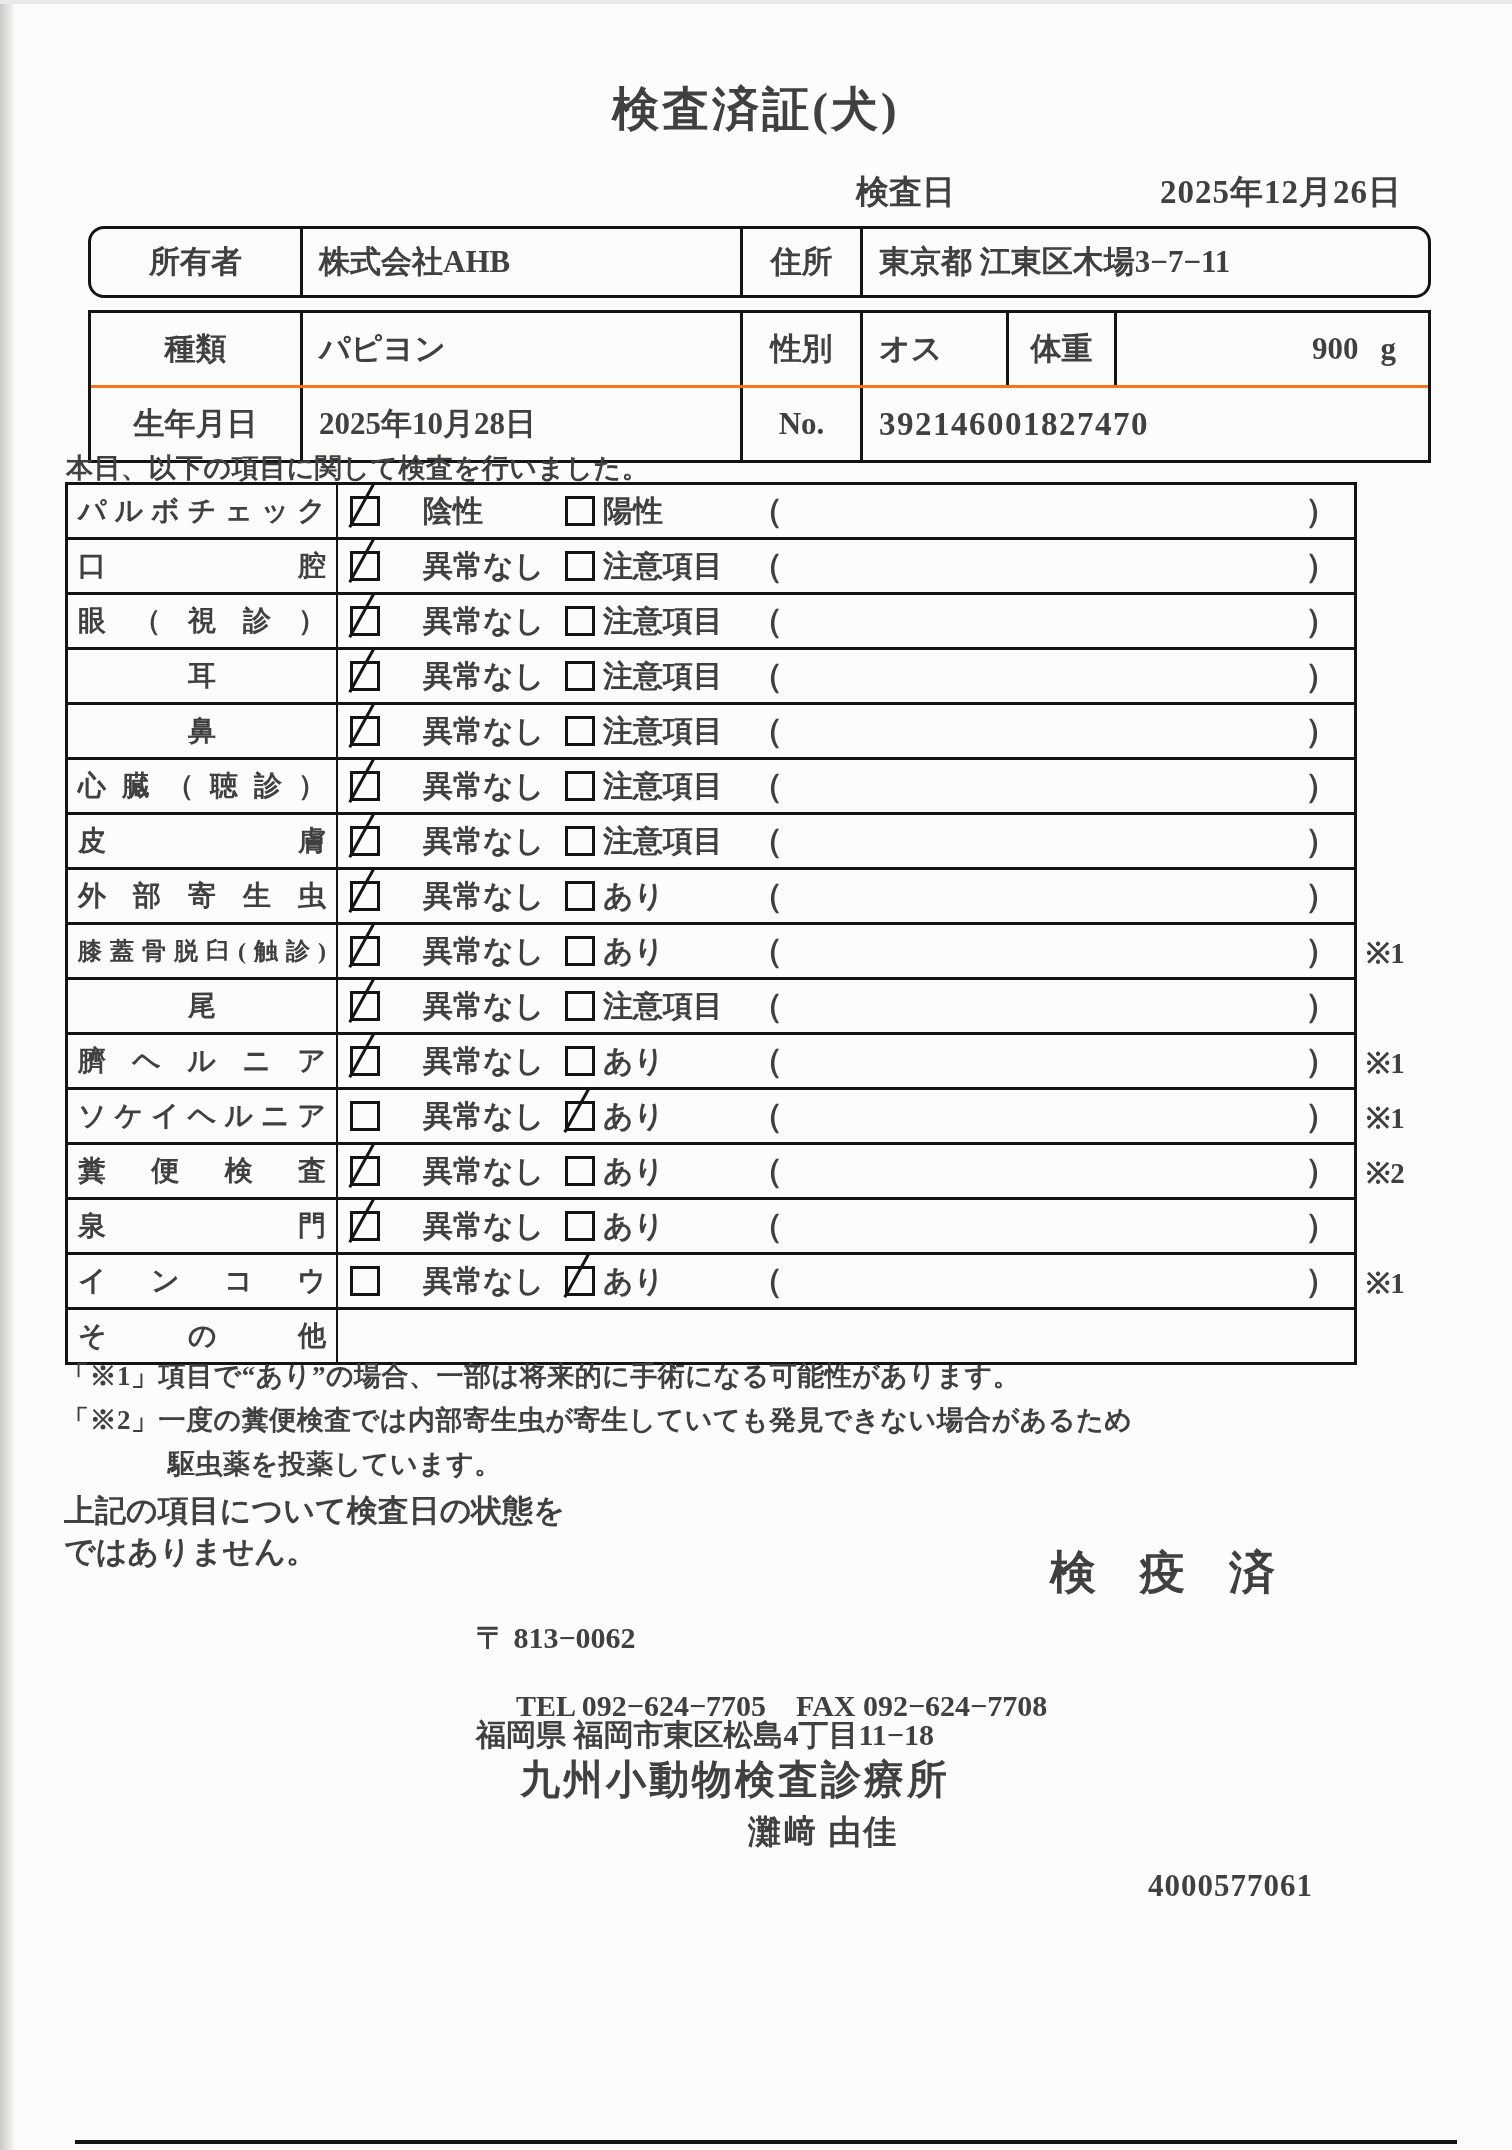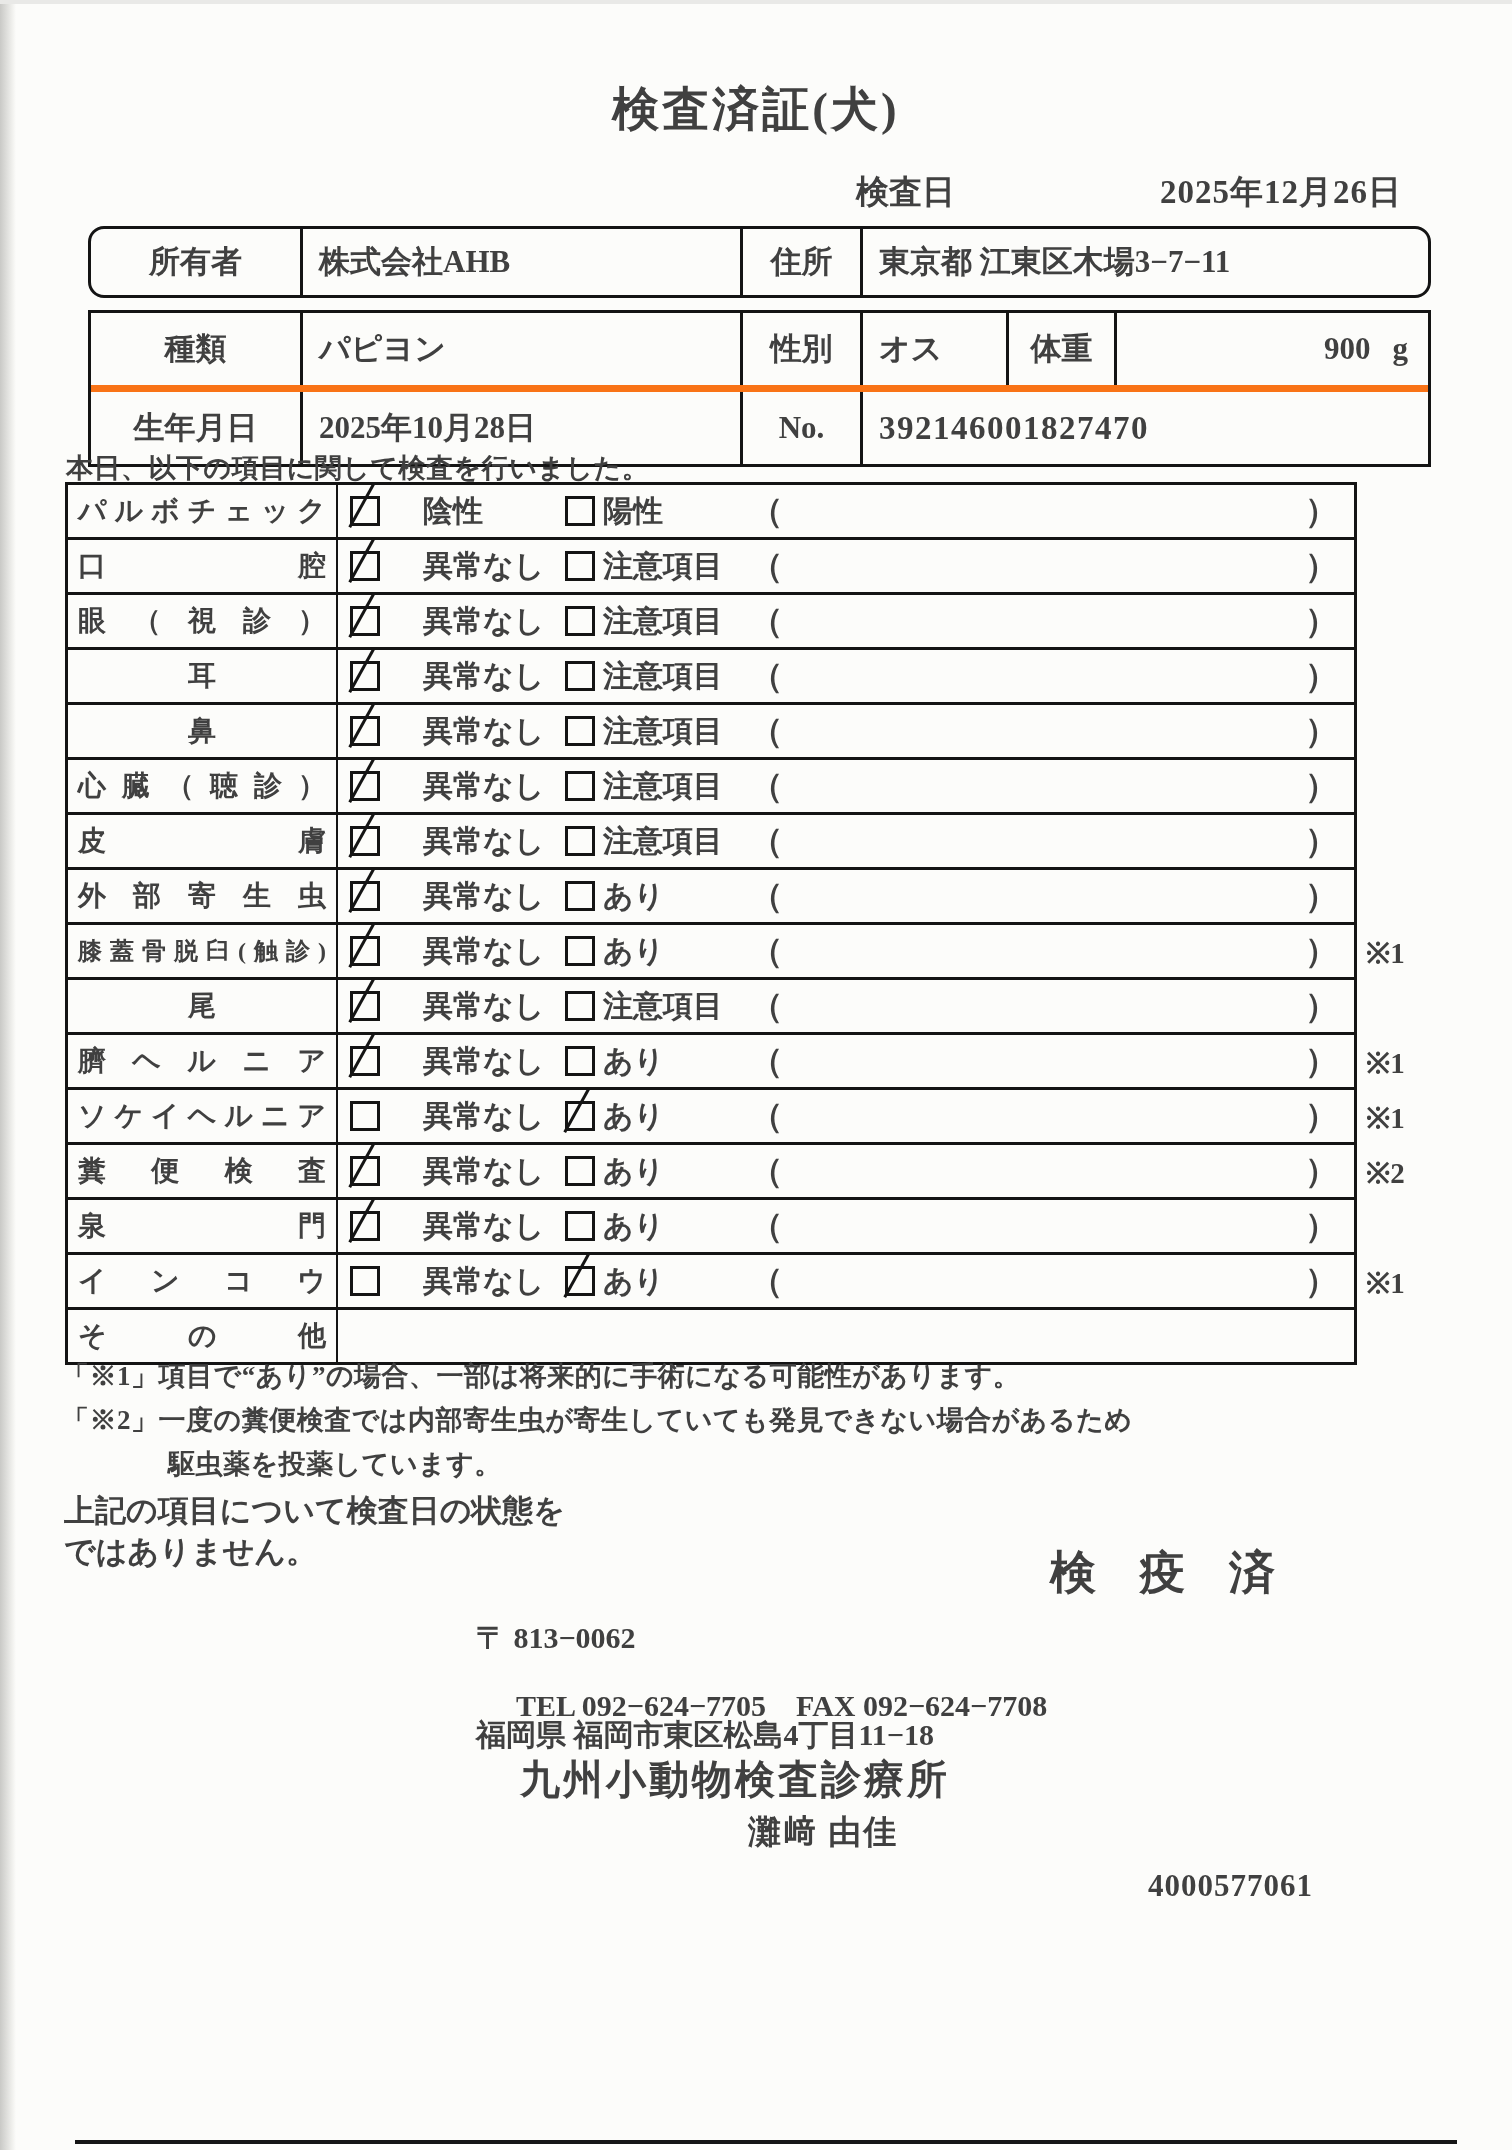--- a/index.html
+++ b/index.html
@@ -15,36 +15,36 @@
 
   
   .doc-title{position:absolute;left:0;right:0;top:74px;text-align:center;
     font-size:47px;letter-spacing:3px;}
   .exam-date-label{position:absolute;left:856px;top:166px;font-size:33px;}
   .exam-date-value{position:absolute;left:1160px;top:166px;font-size:33px;letter-spacing:1px;}
 
   
   .info-table{position:absolute;left:88px;width:1337px;border:3px solid #141414;}
   .info-row{display:flex;align-items:stretch;}
-  .info-row + .info-row{border-top:7px solid #f97316;}
+  .info-row + .info-row{border-top:3px solid #f97316;}
   .cell{display:flex;align-items:center;box-sizing:border-box;font-size:31px;}
   .cell.lab{justify-content:center;}
   .cell.val{padding-left:16px;}
   .cell.bdr{border-right:3px solid #141414;}
   #owner-table{top:222px;border-radius:16px;}
   #owner-table .info-row{height:66px;}
   #animal-table{top:306px;}
   #animal-table .info-row{height:72px;}
   .w-lab1{width:212px;}
   .w-val1{width:440px;}
   .w-lab2{width:120px;}
   .w-rest{flex:1;}
   .w-sex{width:146px;}
   .w-wlab{width:108px;}
-  .weight-cell{flex:1;justify-content:flex-end;padding-right:20px;gap:22px;}
+  .weight-cell{flex:1;justify-content:flex-end;padding-right:32px;gap:22px;}
   .no-value{letter-spacing:1.5px;font-size:33px;}
 
   .intro-line{position:absolute;left:66px;top:446px;font-size:27px;letter-spacing:.5px;}
 
   
   .exam-table{position:absolute;left:65px;top:478px;width:1292px;
     border:3px solid #141414;box-sizing:border-box;}
   .exam-row{position:relative;display:flex;height:52px;align-items:stretch;}
   .exam-row + .exam-row{border-top:3px solid #141414;}
   .row-label{width:270px;box-sizing:border-box;border-right:2px solid #141414;

